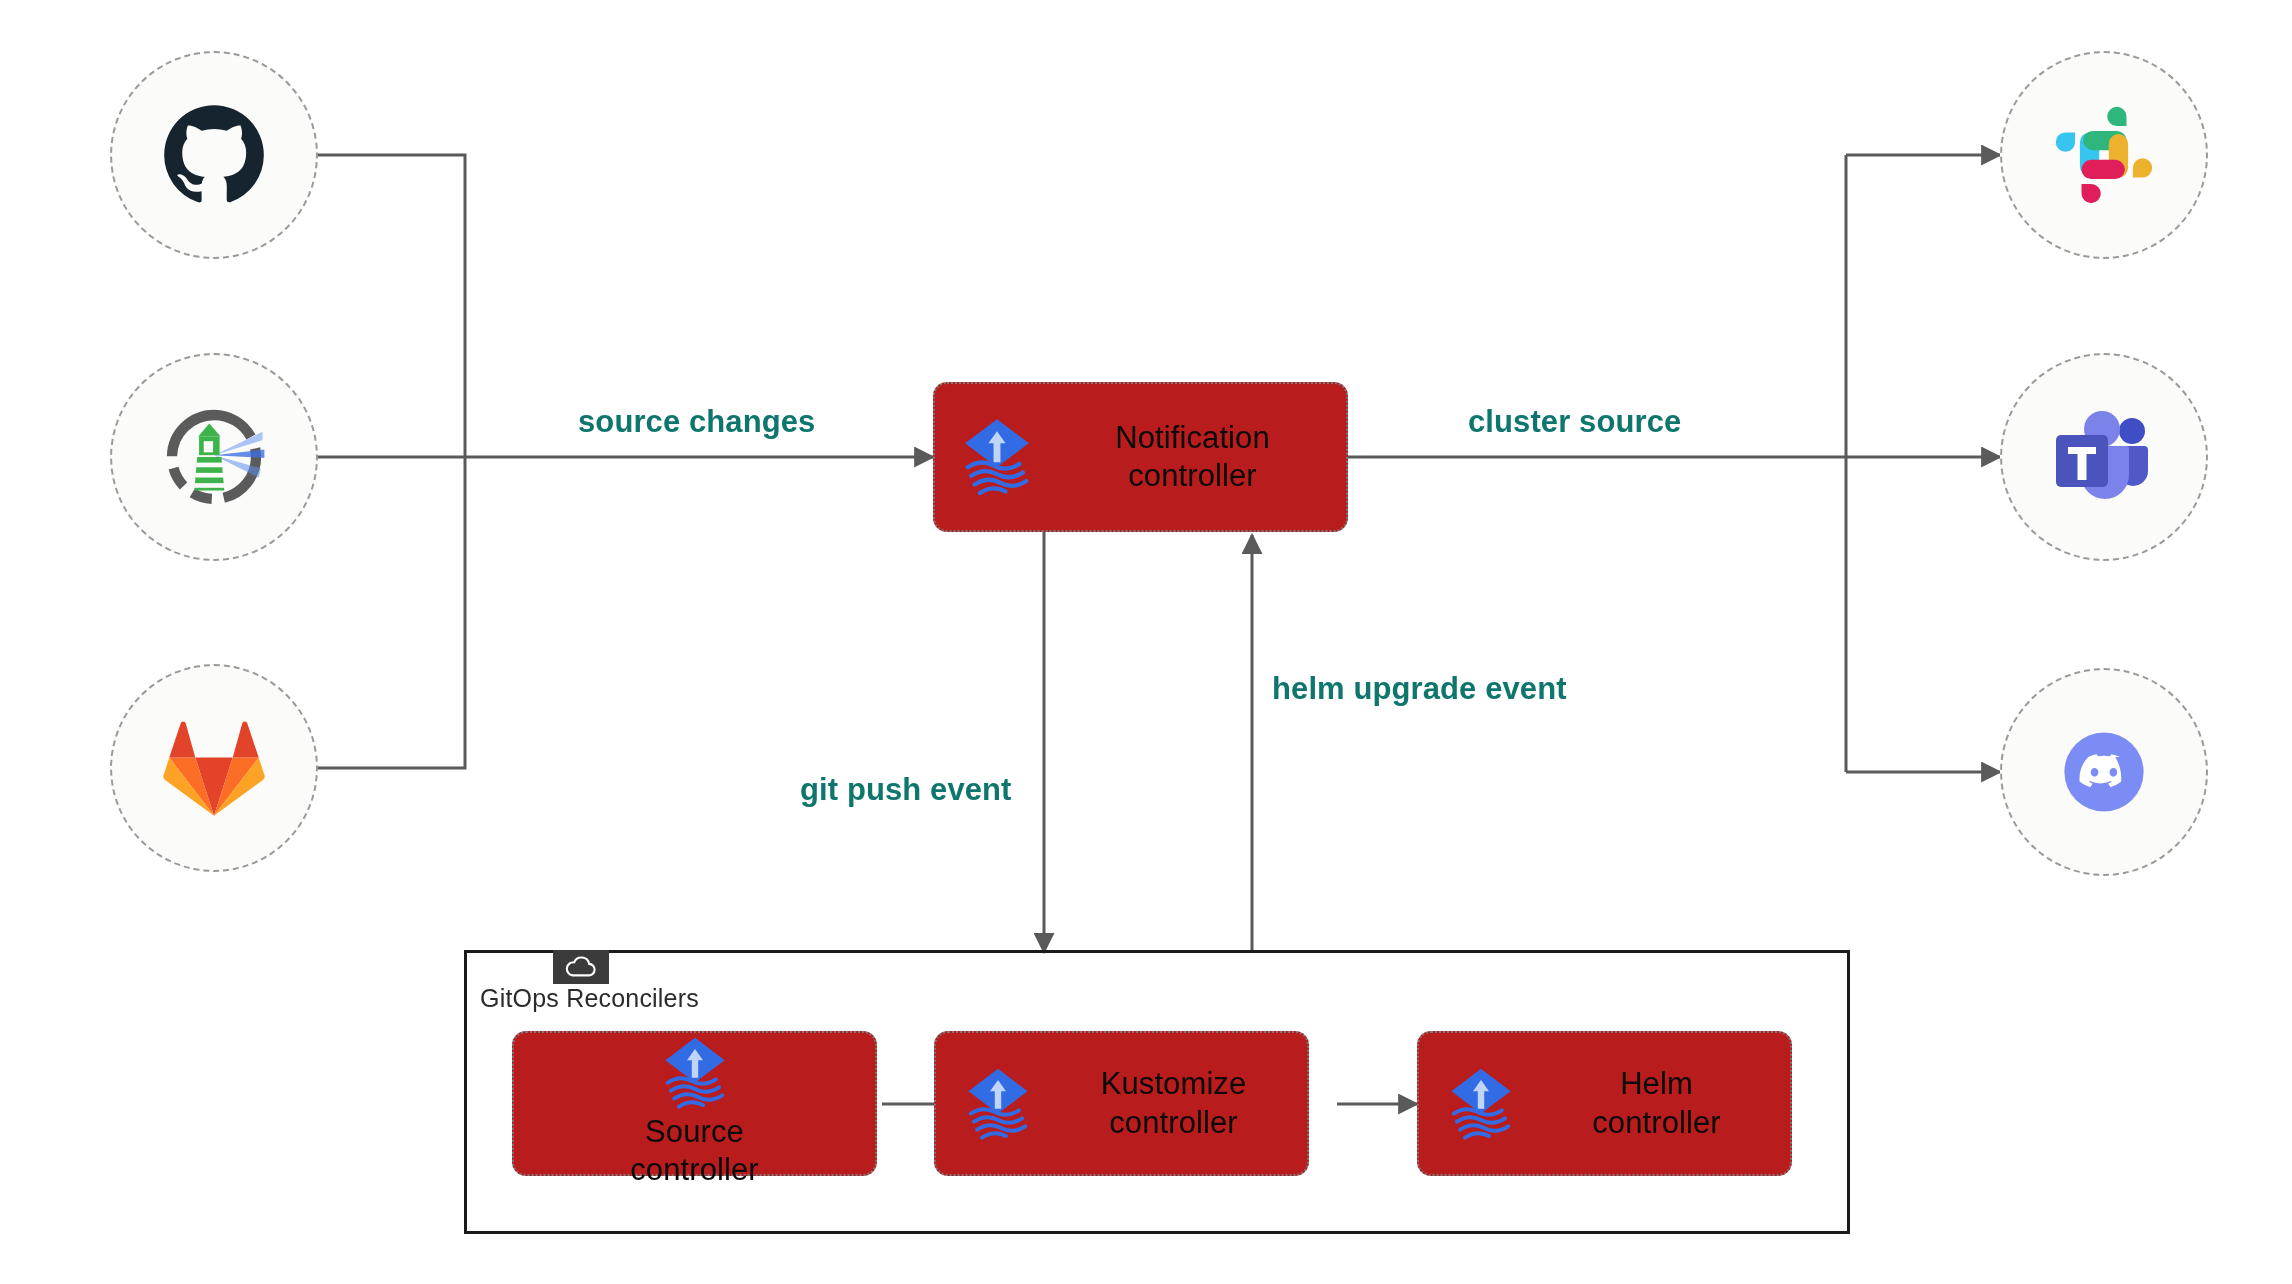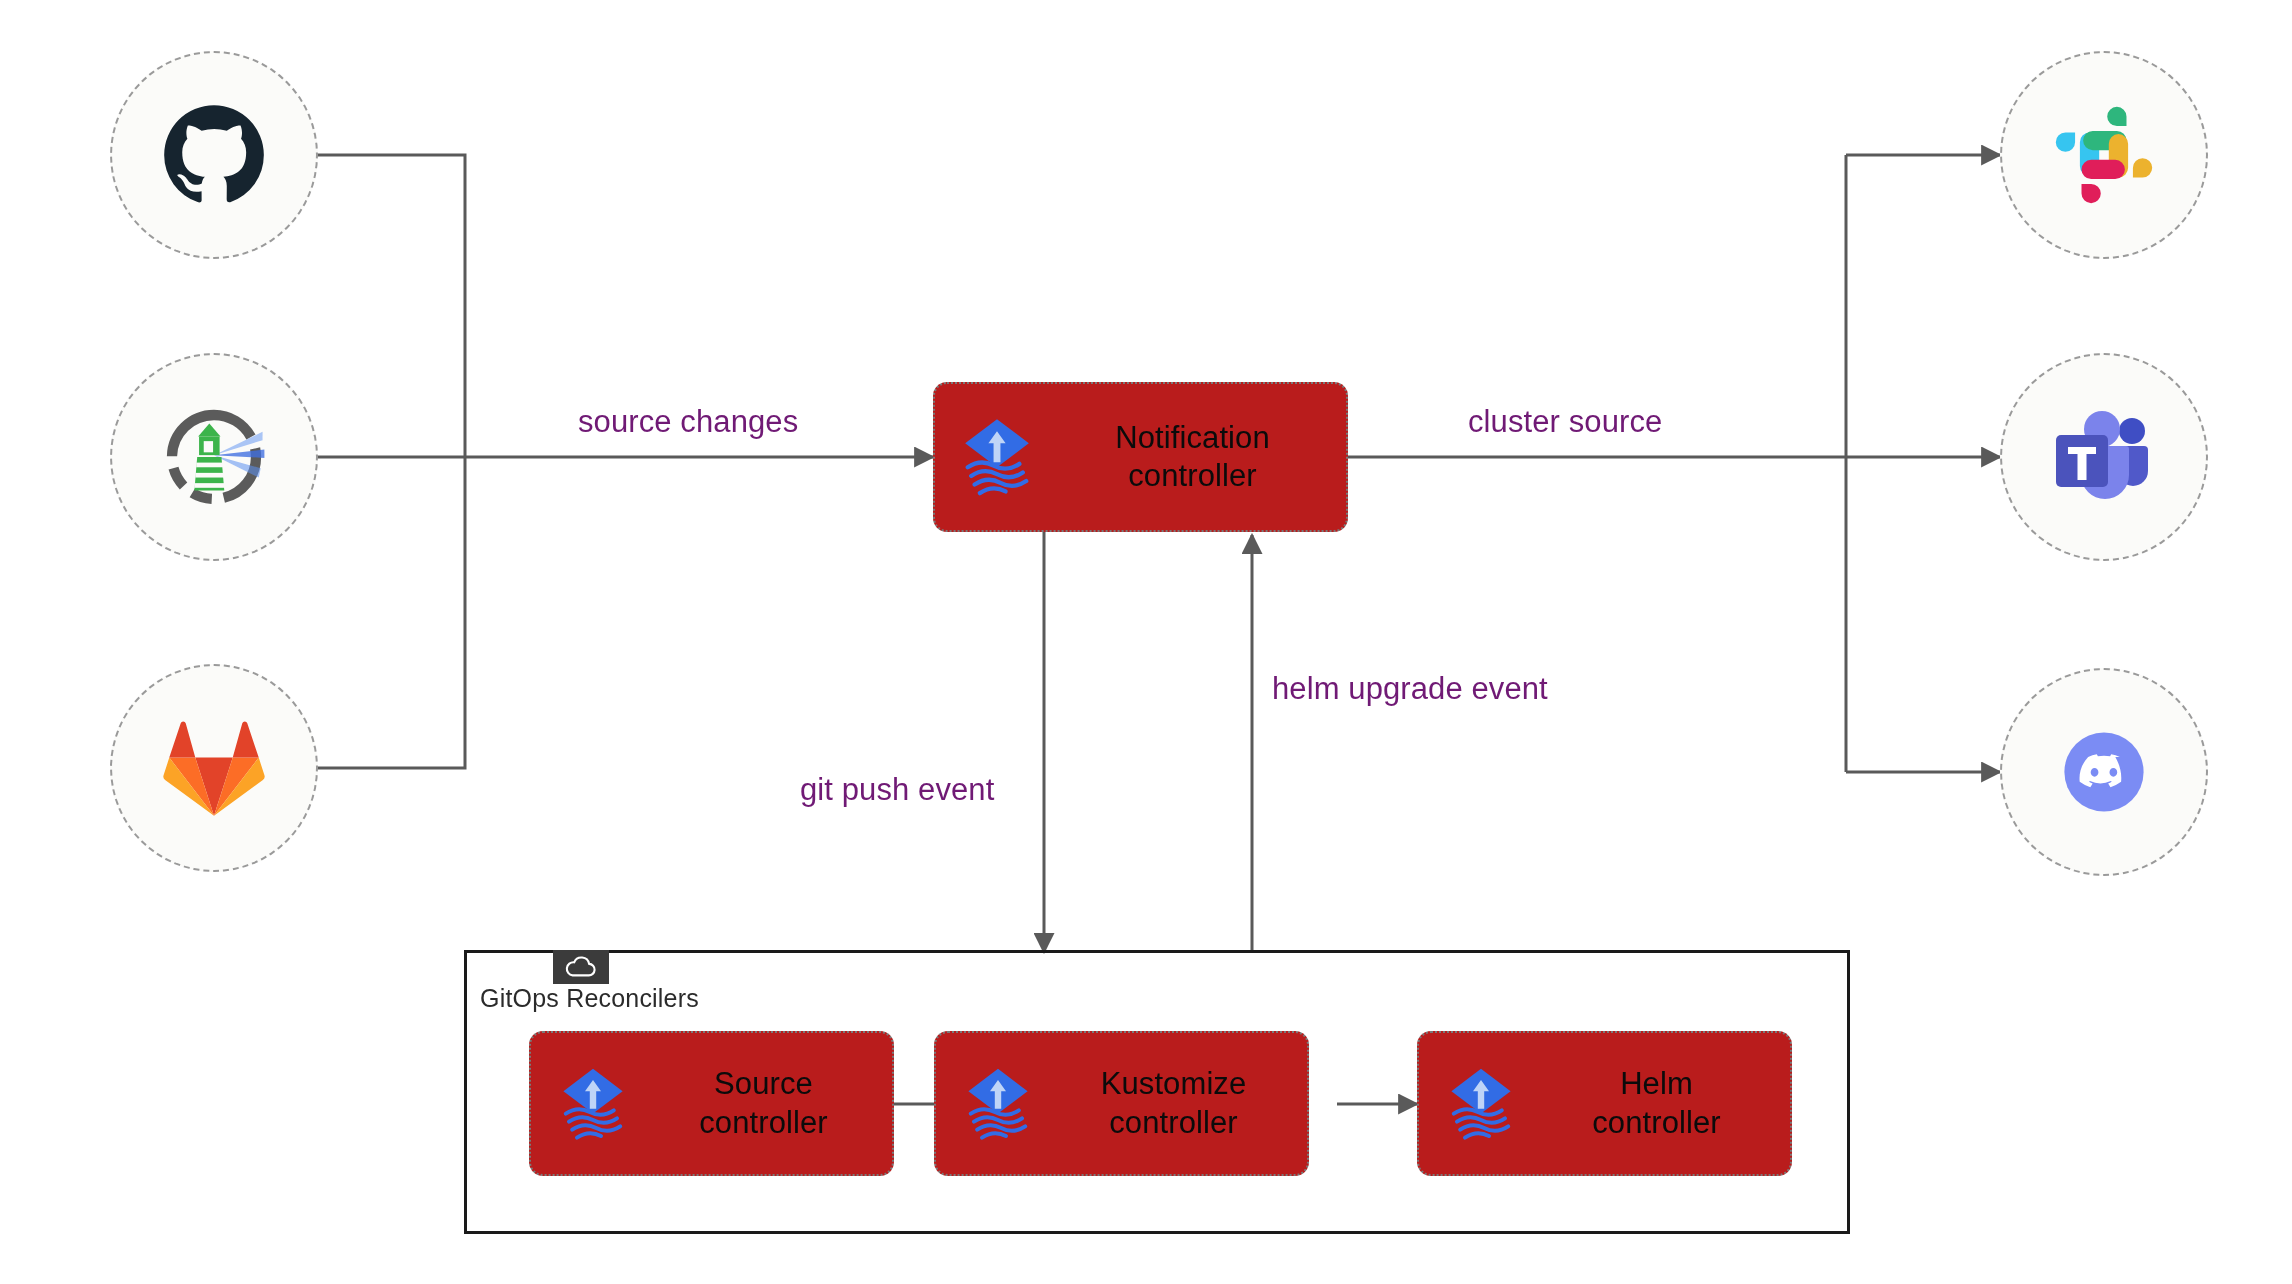--- a/index.html
+++ b/index.html
@@ -58,23 +58,24 @@
     width:56px;height:56px;background:#3b3b3b;
     display:flex;align-items:center;justify-content:center;
   }
   #group-title{
     margin-left:16px;font-size:25px;color:#2b2b2b;letter-spacing:.2px;
   }
 
   
   .edge-label{
     position:absolute;
-    font-size:31px;color:#701a75;
+    font-size:31px;color:#0f766e;
     white-space:nowrap;
     letter-spacing:.1px;
+    font-weight:bold;
   }
 </style>
 </head>
 <body>
 
 <div id="stage">
 
   <svg id="wires" viewBox="0 0 2292 1284" xmlns="http://www.w3.org/2000/svg">
     <defs>
       <marker id="arw" viewBox="0 0 10 10" refX="9" refY="5" markerWidth="7" markerHeight="7" orient="auto-start-reverse">
@@ -219,21 +220,21 @@
 
   <div id="group-header" style="left:464px;top:950px;flex-direction:column;">
     <span id="group-badge">
       <svg width="34" height="34" viewBox="0 0 26 18">
         <path fill="none" stroke="#ffffff" stroke-width="1.6" d="M6.6 15.4h12.2a4.4 4.4 0 0 0 .4-8.8 6 6 0 0 0-11.4-1.2 4.4 4.4 0 0 0-1.2 10z"></path>
       </svg>
     </span>
     <span id="group-title">GitOps Reconcilers</span>
   </div>
 
-  <div class="ctrl-box" style="left:529px;top:1031px;width:365px;height:145px;">
+  <div class="ctrl-box" style="left:512px;top:1031px;width:365px;height:145px;flex-direction:column;">
     <span class="ctrl-icon">
       <svg width="80" height="80" viewBox="0 0 100 100">
         <path fill="#326ce5" d="M50 6 L87 34 L50 62 L13 34 Z"></path>
         <path fill="#bfd4f7" d="M50 20 L60 34 L54 34 L54 56 L46 56 L46 34 L40 34 Z"></path>
         <g stroke="#326ce5" stroke-width="5" fill="none" stroke-linecap="round">
           <path d="M20 72 Q35 62 50 70 Q65 78 80 68"></path>
           <path d="M24 82 Q39 72 54 80 Q69 88 84 78"></path>
           <path d="M16 62 Q31 52 46 60 Q61 68 76 58"></path>
           <path d="M30 92 Q45 82 60 90"></path>
         </g>

